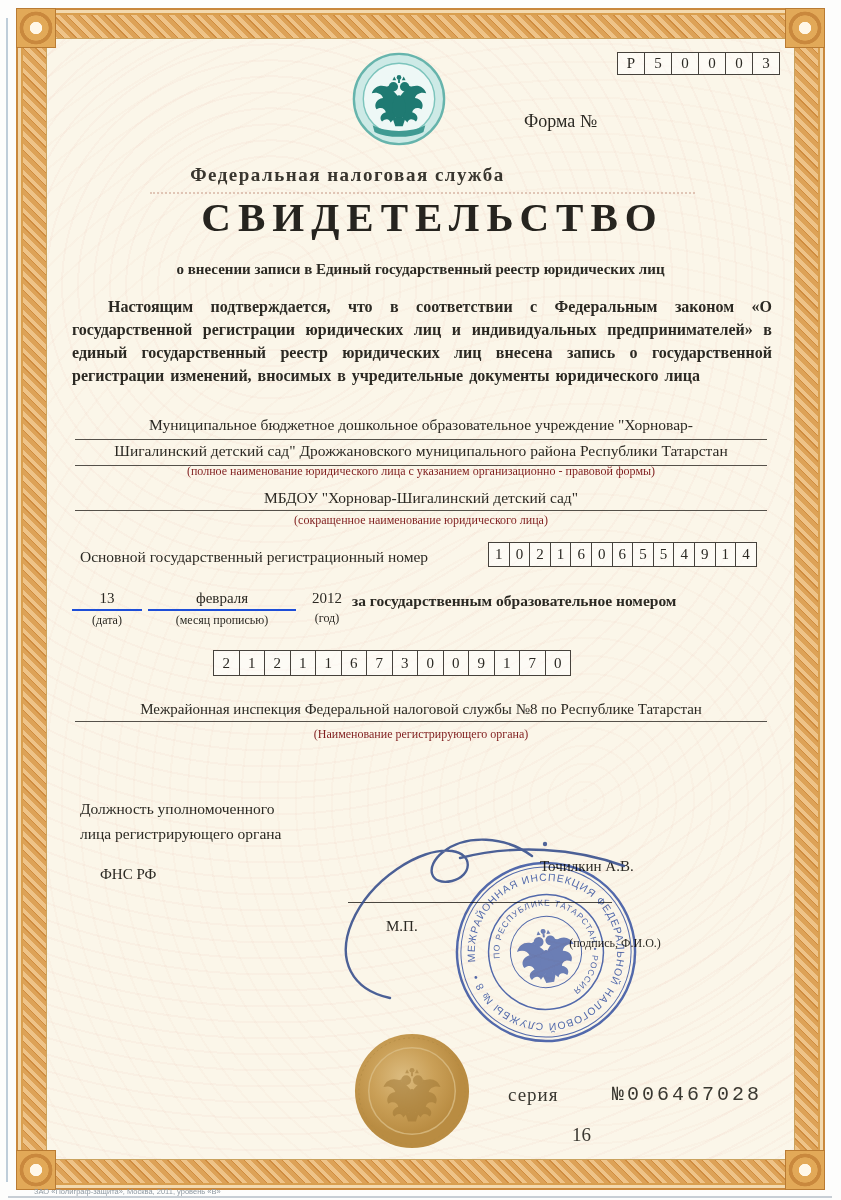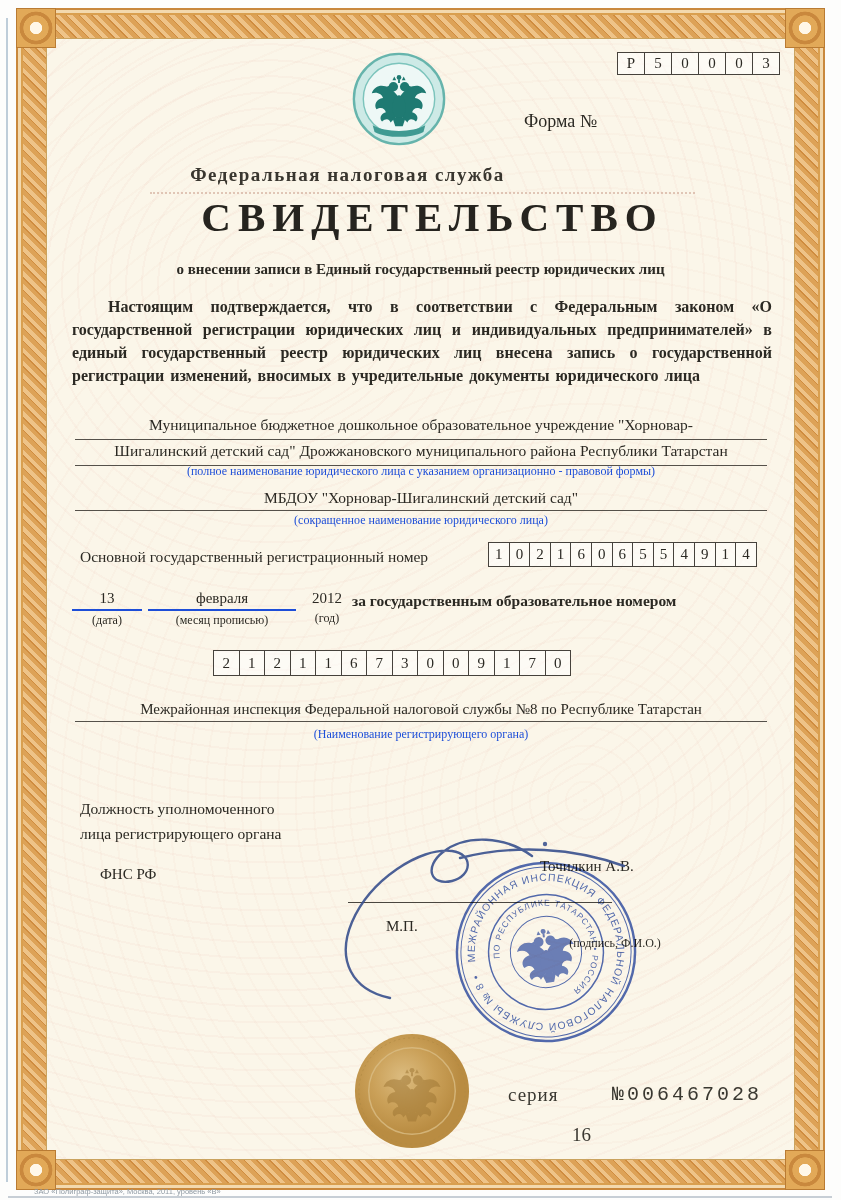--- a/index.html
+++ b/index.html
@@ -36,21 +36,21 @@
 
   .agency { left: 0; top: 164px; width: 695px; text-align: center; font-size: 19px; font-weight: bold; letter-spacing: 1.5px; color: #39362f; }
   .agency-rule { left: 150px; top: 192px; width: 545px; border-top: 2px dotted rgba(190,140,120,0.45); }
   .title { left: 0; top: 193px; width: 841px; text-align: center; font-size: 41px; font-weight: bold; letter-spacing: 7px; color: #26241f; padding-left: 24px; }
   .subtitle { left: 0; top: 261px; width: 841px; text-align: center; font-size: 15px; font-weight: bold; }
 
   .para { left: 72px; top: 295px; width: 700px; font-size: 16px; font-weight: bold; text-align: justify; text-indent: 36px; line-height: 23px; word-spacing: 2px; }
 
   .fullname { left: 75px; top: 414px; width: 692px; text-align: center; font-size: 15.5px; }
   .fullname .line { border-bottom: 1px solid #55514a; padding-bottom: 4px; line-height: 21px; }
-  .caption { font-size: 12px; color: #1d4ed8; text-align: center; }
+  .caption { font-size: 12px; color: #7f1d1d; text-align: center; }
   .shortname { left: 75px; top: 489px; width: 692px; text-align: center; font-size: 15.5px; border-bottom: 1px solid #55514a; padding-bottom: 3px; }
 
   .cells { display: flex; }
   .cells .c {
     height: 100%; border: 1px solid #46423c; margin-left: -1px;
     background: rgba(255,255,255,0.55);
     display: flex; align-items: center; justify-content: center;
     font-size: 15px; color: #2b2923;
   }
   .label { font-size: 15.5px; }

